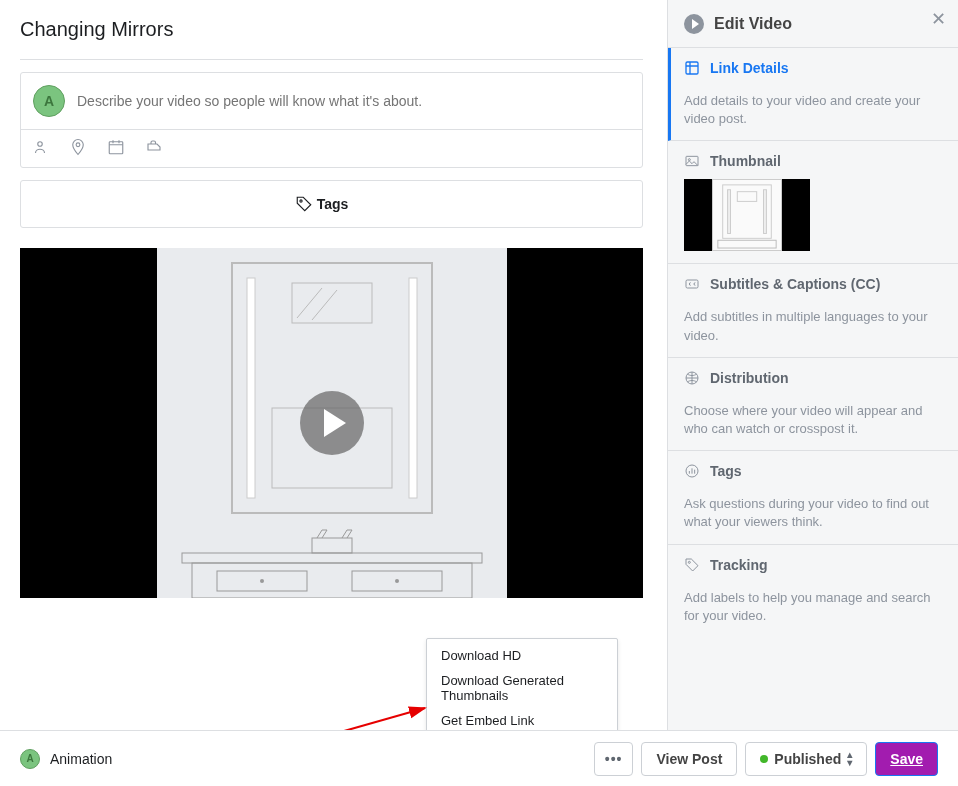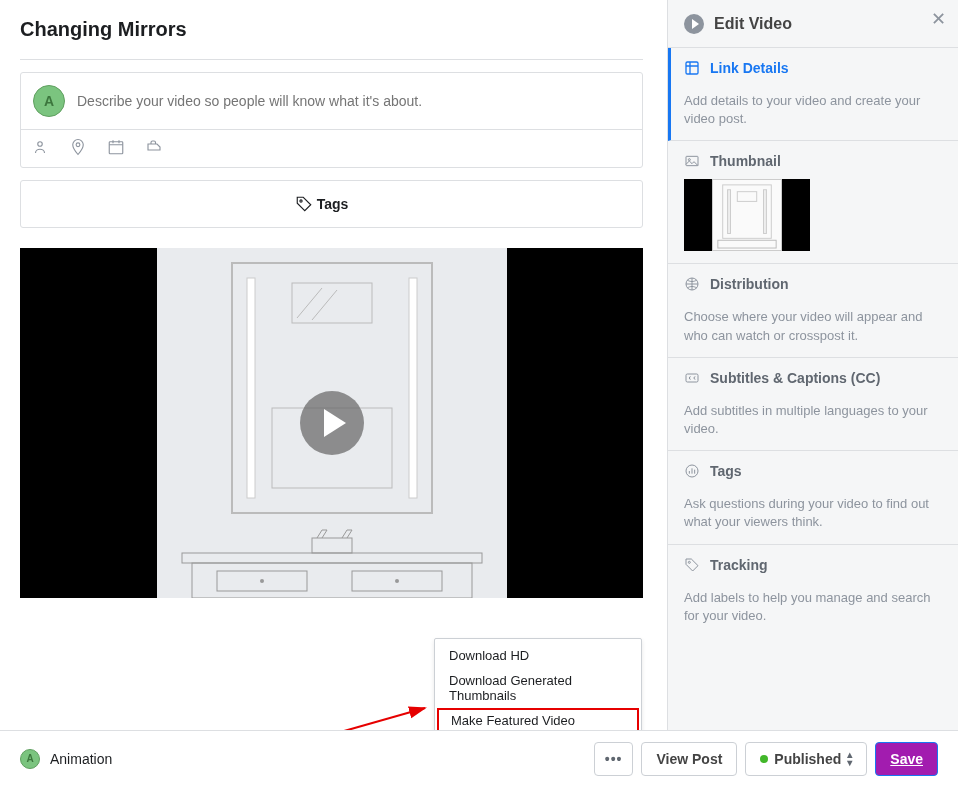--- a/index.html
+++ b/index.html
@@ -1,18 +1,18 @@
 <!DOCTYPE html>
 <html><head>
   <meta charset="utf-8">
   <style>
     * { margin: 0; padding: 0; box-sizing: border-box; }
     body { font-family: Helvetica, Arial, sans-serif; font-size: 14px; color: #1c1e21; width: 958px; height: 786px; position: relative; background: #fff; overflow: hidden; }
     .main-area { position: absolute; left: 20px; top: 18px; width: 623px; }
-    .page-title { font-size: 20px; font-weight: bold; color: #1c1e21; }
+    .page-title { font-size: 20px; font-weight: normal; color: #1c1e21; }
     .hr { border: none; border-top: 1px solid #dddfe2; margin-top: 18px; }
     .card { border: 1px solid #dddfe2; border-radius: 3px; margin-top: 12px; }
     .desc-row { display: flex; align-items: center; padding: 12px; }
     .avatar { width: 32px; height: 32px; border-radius: 50%; background: #7bc47f; color: #3c763d; display: flex; align-items: center; justify-content: center; font-weight: bold; margin-right: 12px; flex-shrink: 0; border:1px solid #60a060;}
     .desc-input { flex: 1; border: none; font-size: 14px; color: #606770; outline: none; background: transparent; }
     .icon-bar { border-top: 1px solid #dddfe2; padding: 8px 10px; display: flex; gap: 20px; color: #8d949e; }
     .icon-bar svg { width: 18px; height: 18px; }
     .tags-row { display: flex; align-items: center; padding: 14px; flex-direction: column; }
     .tags-label { display: flex; align-items: center; font-weight: bold; margin-right: 20px; gap:4px;}
     .tags-label svg { width: 18px; height: 18px; }
@@ -41,21 +41,21 @@
     .footer { position: absolute; bottom: 0; left: 0; right: 0; height: 56px; border-top: 1px solid #dddfe2; background: #fff; display: flex; align-items: center; padding: 0 20px; }
     .footer-left { display: flex; align-items: center; gap: 10px; }
     .footer-avatar { width: 20px; height: 20px; border-radius: 50%; background: #7bc47f; color: #3c763d; display: flex; align-items: center; justify-content: center; font-size: 10px; font-weight: bold; border:1px solid #60a060;}
     .footer-spacer { flex: 1; }
     .btn { padding: 8px 14px; border: 1px solid #ccd0d5; border-radius: 4px; background: #fff; font-size: 14px; font-weight: 600; color: #444; cursor: pointer; margin-left: 8px; display:flex; align-items:center; gap:6px;}
     .btn.dots { padding: 8px 10px; color: #606770; letter-spacing:1px; font-weight:bold;}
     .btn.primary { background: #a21caf; border-color: #1877f2; color: #fff; text-decoration: underline; }
     .status-dot { width: 8px; height: 8px; border-radius: 50%; background: #42b72a; }
     .sort-arrows { font-size: 10px; line-height: 8px; color: #606770; }
     
-    .context-menu { position: absolute; left: 426px; top: 638px; width: 208px; background: #fff; border: 1px solid #ccd0d5; border-radius: 2px; box-shadow: 0 2px 4px rgba(0,0,0,0.1); padding: 4px 0; margin-left: 8px; }
+    .context-menu { position: absolute; left: 426px; top: 638px; width: 192px; background: #fff; border: 1px solid #ccd0d5; border-radius: 2px; box-shadow: 0 2px 4px rgba(0,0,0,0.1); padding: 4px 0; }
     .menu-item { padding: 5px 14px; font-size: 13px; color: #1c1e21; cursor: pointer; }
     .menu-item.highlighted { border: 2px solid #e60000; margin: 0 2px; padding: 3px 12px;}
     
     .arrow { position: absolute; left: 325px; top: 700px; }
     .mirror-svg { position:absolute; left:0; top:0; width:100%; height:100%;}
   </style>
 </head>
 <body>
 
 <div class="main-area">
@@ -158,37 +158,37 @@
           <rect x="25" y="12" width="20" height="10" fill="none" stroke="#ccc"></rect>
           <rect x="5" y="62" width="60" height="8" fill="none" stroke="#bbb"></rect>
         </svg>
       </div>
     </div>
   </div>
 
   <div class="section">
     <div class="section-title-row">
       <svg class="sec-icon" viewBox="0 0 24 24" fill="none" stroke="currentColor" stroke-width="1.5">
+          <rect x="3" y="6" width="18" height="12" rx="2"></rect>
+          <path d="M10 10a2 2 0 100 4M17 10a2 2 0 100 4"></path>
+        </svg>
+      <span class="section-title">Subtitles &amp; Captions (CC)</span>
+    </div>
+    <div class="section-desc">Add subtitles in multiple languages to your video.</div>
+  </div>
+
+  <div class="section">
+    <div class="section-title-row">
+      <svg class="sec-icon" viewBox="0 0 24 24" fill="none" stroke="currentColor" stroke-width="1.5">
           <circle cx="12" cy="12" r="9"></circle>
           <path d="M12 3v18M3 12h18M5 6c4 3 10 3 14 0M5 18c4-3 10-3 14 0"></path>
         </svg>
       <span class="section-title">Distribution</span>
     </div>
     <div class="section-desc">Choose where your video will appear and who can watch or crosspost it.</div>
-  </div>
-
-  <div class="section">
-    <div class="section-title-row">
-      <svg class="sec-icon" viewBox="0 0 24 24" fill="none" stroke="currentColor" stroke-width="1.5">
-          <rect x="3" y="6" width="18" height="12" rx="2"></rect>
-          <path d="M10 10a2 2 0 100 4M17 10a2 2 0 100 4"></path>
-        </svg>
-      <span class="section-title">Subtitles &amp; Captions (CC)</span>
-    </div>
-    <div class="section-desc">Add subtitles in multiple languages to your video.</div>
   </div>
 
   <div class="section">
     <div class="section-title-row">
       <svg class="sec-icon" viewBox="0 0 24 24" fill="none" stroke="currentColor" stroke-width="1.5">
           <circle cx="12" cy="12" r="9"></circle>
           <path d="M8 16v-4M12 16V8M16 16v-6"></path>
         </svg>
       <span class="section-title">Tags</span>
     </div>
@@ -203,20 +203,21 @@
         </svg>
       <span class="section-title">Tracking</span>
     </div>
     <div class="section-desc">Add labels to help you manage and search for your video.</div>
   </div>
 </div>
 
 <div class="context-menu">
   <div class="menu-item">Download HD</div>
   <div class="menu-item">Download Generated Thumbnails</div>
+  <div class="menu-item">Get Embed Link</div>
   <div class="menu-item highlighted">Make Featured Video</div>
 </div>
 
 <svg class="arrow" width="110" height="40">
   <defs>
       <marker id="ah" markerWidth="10" markerHeight="10" refX="8" refY="3" orient="auto">
         <path d="M0,0 L0,6 L9,3 z" fill="#e60000"></path>
       </marker>
     </defs>
   <line x1="5" y1="35" x2="100" y2="8" stroke="#e60000" stroke-width="2" marker-end="url(#ah)"></line>

